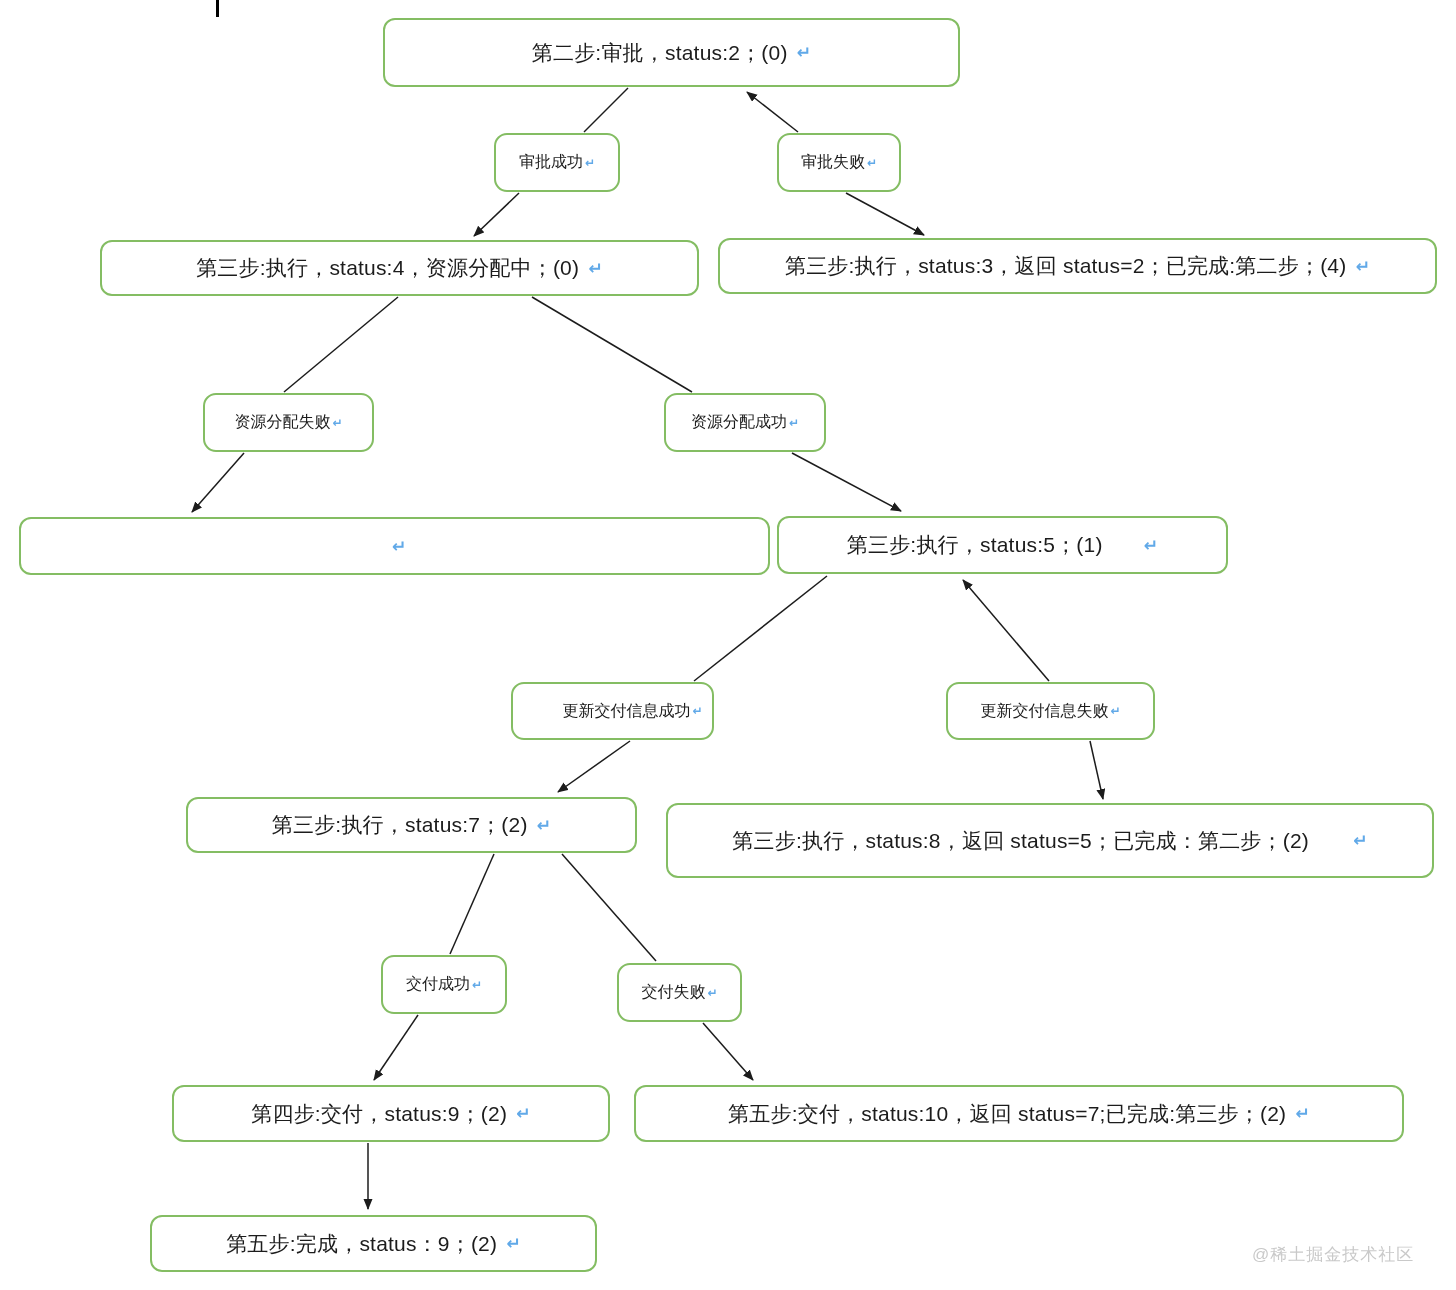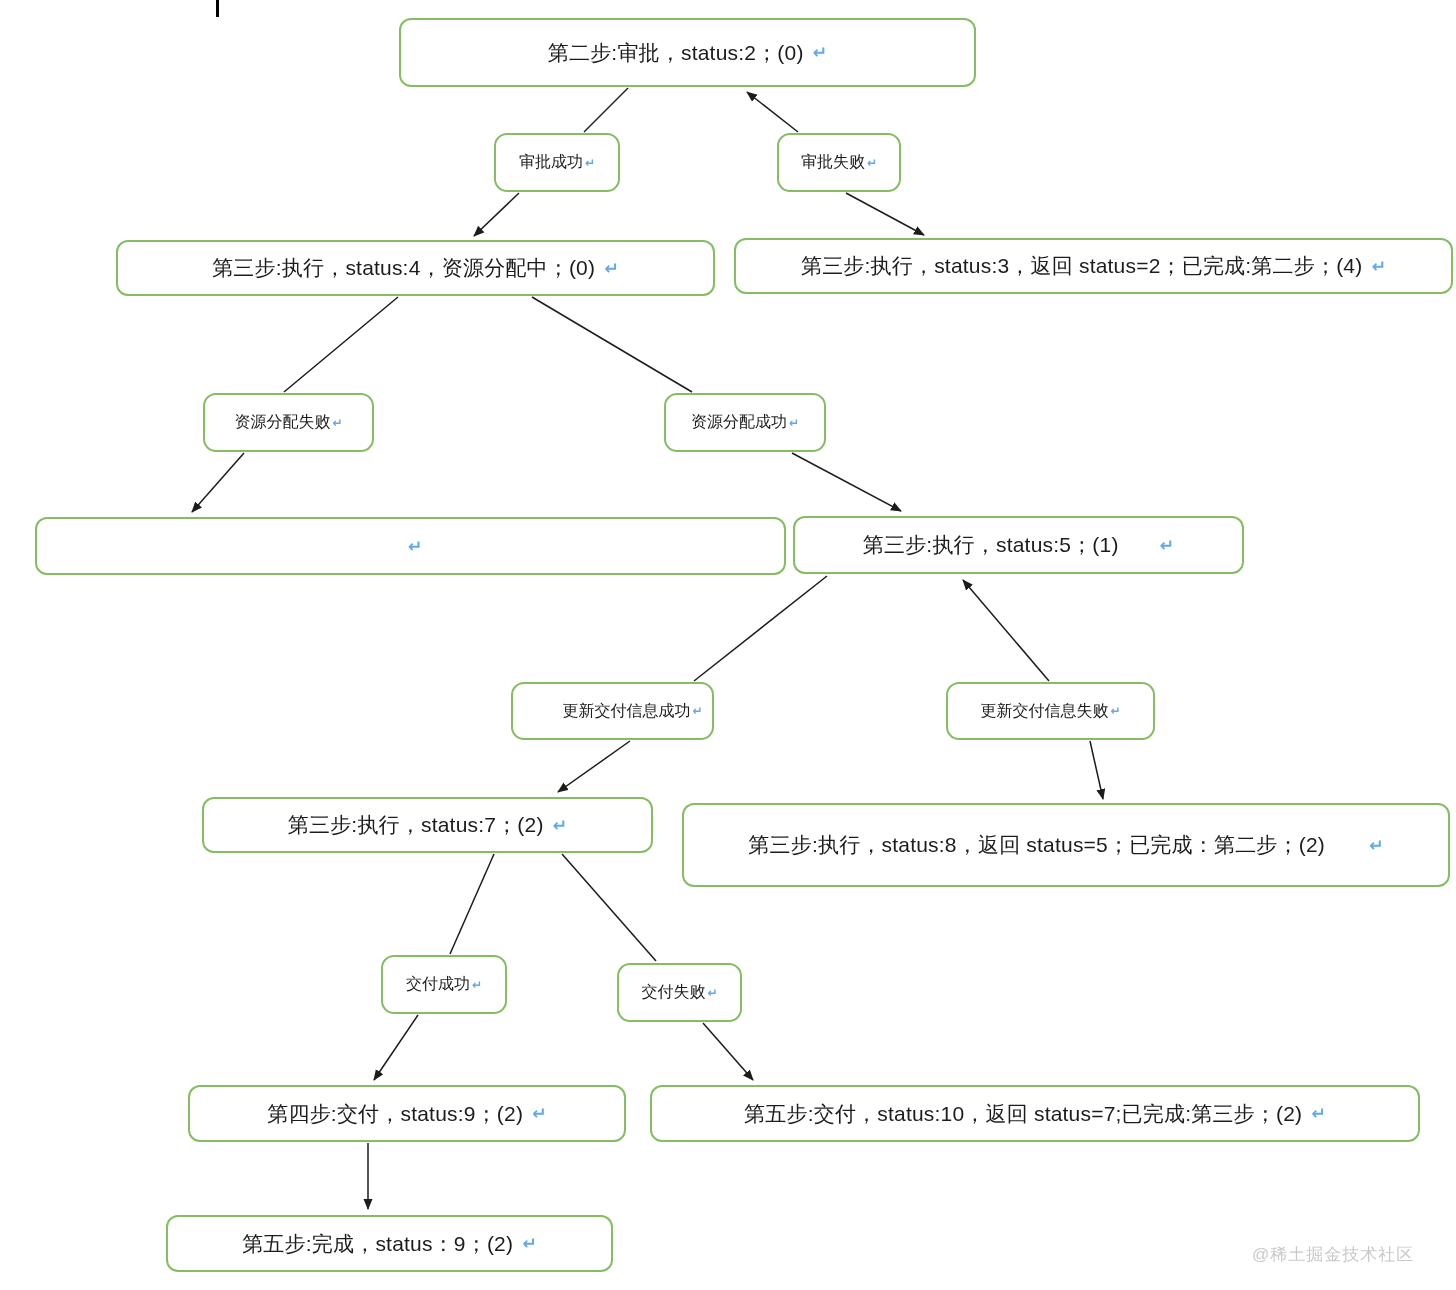--- a/index.html
+++ b/index.html
@@ -19,21 +19,20 @@
     display:flex;
     align-items:center;
     justify-content:center;
     color:#1c1c1c;
     white-space:nowrap;
   }
   .box{
     font-size:21px;
     border-radius:12px;
     letter-spacing:0.2px;
-    margin-left:16px;
   }
   .lbl{
     font-size:16px;
     border-radius:13px;
   }
   .ret{
     color:#61a9e8;
     margin-left:9px;
     font-size:0.82em;
     font-weight:bold;
@@ -148,21 +147,21 @@
   </div>
   <div class="node lbl" style="left:946px;top:682px;width:209px;height:58px;">
     <span>更新交付信息失败</span>
     <span class="ret">↵</span>
   </div>
 
   <div class="node box" style="left:186px;top:797px;width:451px;height:56px;">
     <span>第三步:执行，status:7；(2)</span>
     <span class="ret">↵</span>
   </div>
-  <div class="node box" style="left:666px;top:803px;width:768px;height:84px;gap:35px;">
+  <div class="node box" style="left:666px;top:803px;width:768px;height:75px;gap:35px;">
     <span>第三步:执行，status:8，返回 status=5；已完成：第二步；(2)</span>
     <span class="ret">↵</span>
   </div>
 
   <div class="node lbl" style="left:381px;top:955px;width:126px;height:59px;">
     <span>交付成功</span>
     <span class="ret">↵</span>
   </div>
   <div class="node lbl" style="left:617px;top:963px;width:125px;height:59px;">
     <span>交付失败</span>

